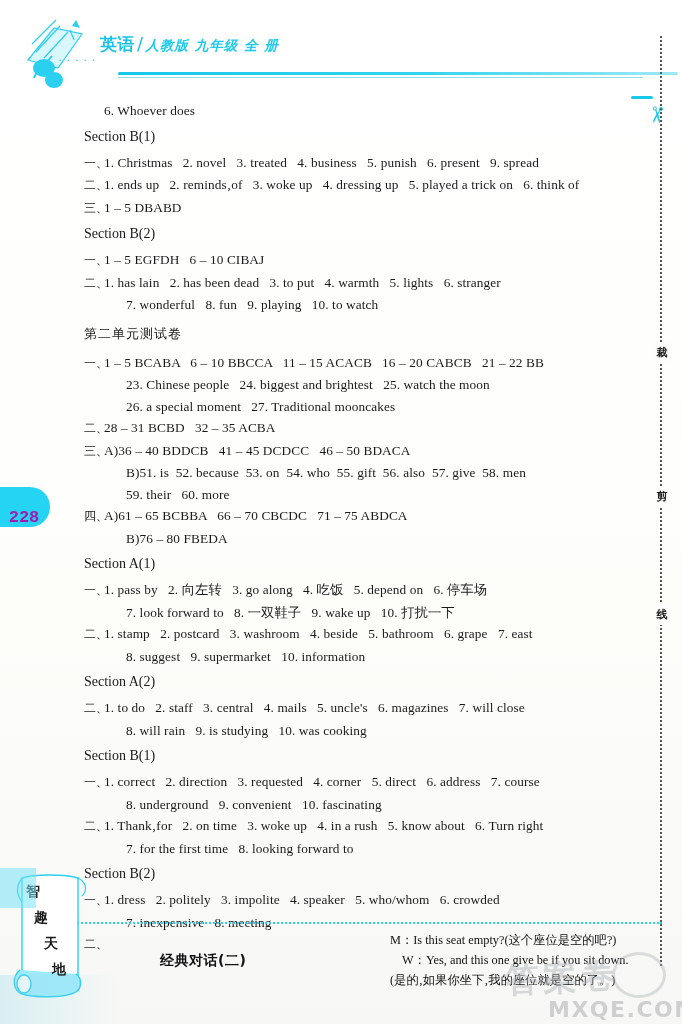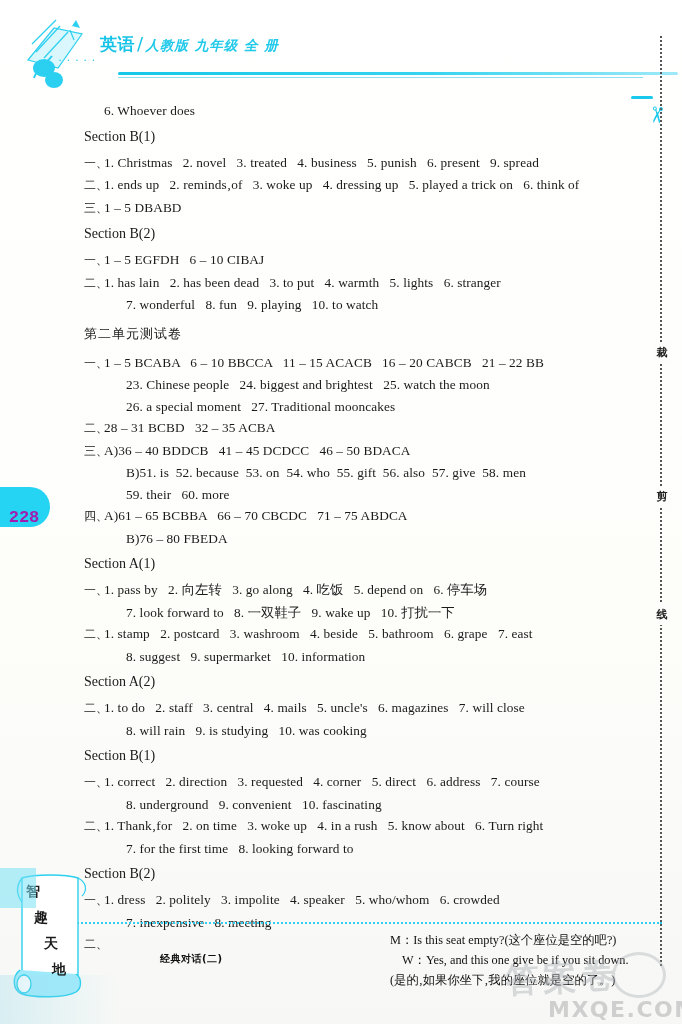--- a/index.html
+++ b/index.html
@@ -136,21 +136,21 @@
     font-size: 14px; font-weight: 700; color: #1b1b1b;
     line-height: 26px;
   }
   .scroll-deco .scr-text div:nth-child(2){ margin-left: 8px; }
   .scroll-deco .scr-text div:nth-child(3){ margin-left: 18px; }
   .scroll-deco .scr-text div:nth-child(4){ margin-left: 26px; }
 
   .footer-label {
     position: absolute; left: 160px; top: 952px;
     font-family: "DejaVu Sans", sans-serif;
-    font-size: 10px; font-weight: 700; color:#111;
+    font-size: 14px; font-weight: 700; color:#111;
     letter-spacing: .5px;
   }
   .dialog {
     position: absolute; left: 390px; top: 930px; width: 290px;
     font-size: 12.3px; line-height: 20px; color:#111;
   }
   .dialog .d2 { padding-left: 12px; }
   .dialog .d3 { padding-left: 0px; }
 
   

